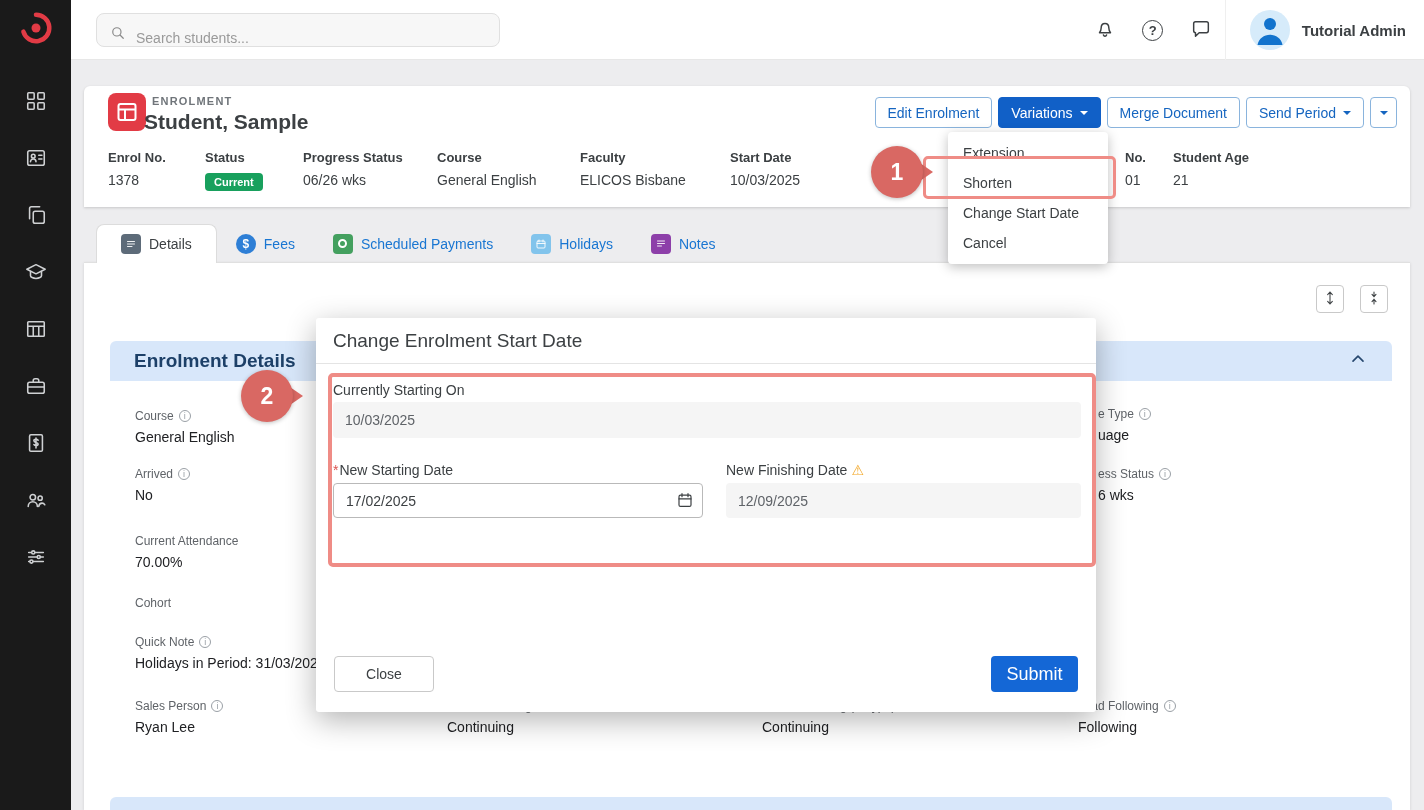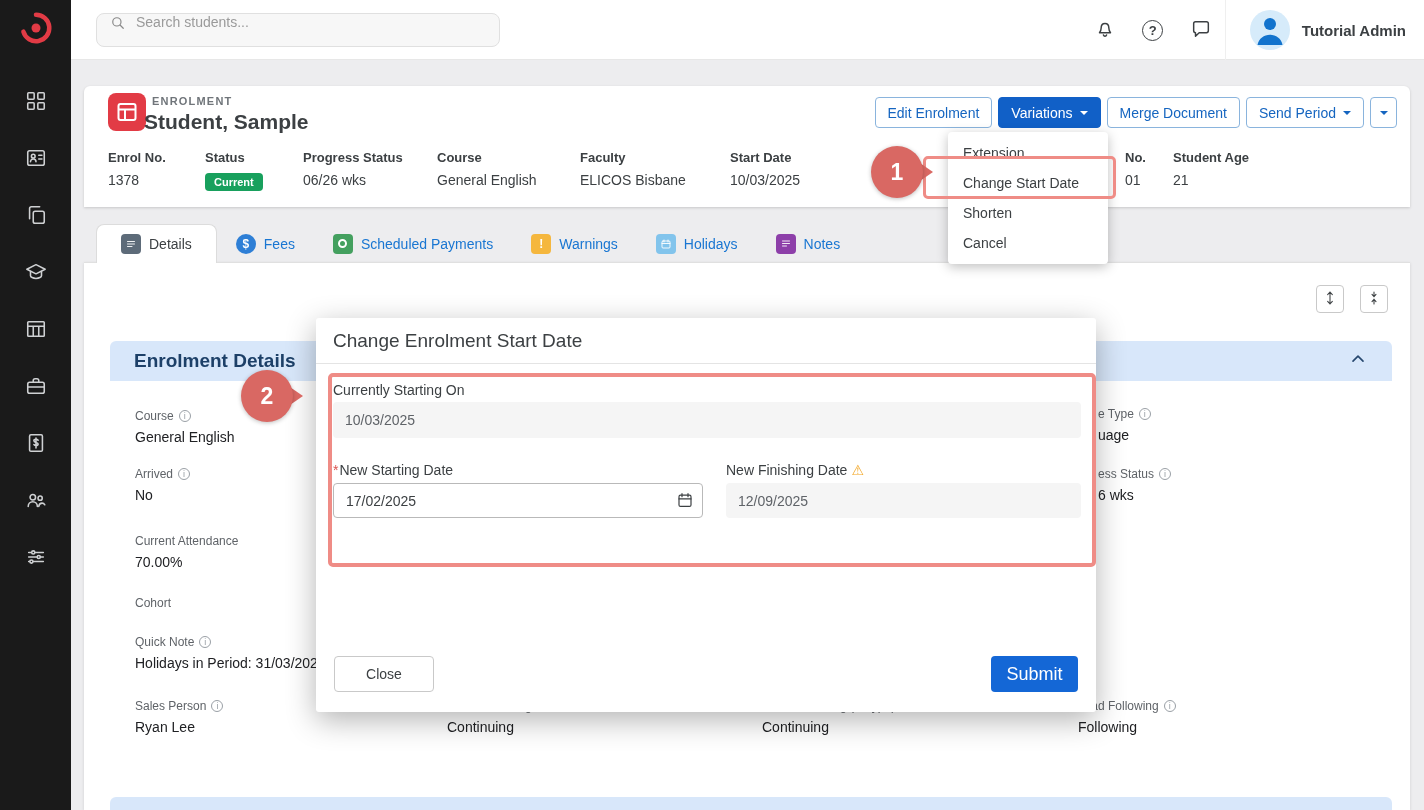--- a/index.html
+++ b/index.html
@@ -9,21 +9,21 @@
 
   
   .sidebar{position:absolute;left:0;top:0;width:71px;height:810px;background:#1a1a1a;z-index:10}
   .logo{position:absolute;left:16px;top:10px;width:40px;height:40px;display:flex;align-items:center;justify-content:center;cursor:pointer}
   .nav{position:absolute;top:88px;left:0;width:71px;display:flex;flex-direction:column;align-items:center;gap:27px}
   .nav-item{width:36px;height:30px;display:flex;align-items:center;justify-content:center;cursor:pointer}
   .nav-item svg{stroke:#cfd1d3;fill:none;stroke-width:1.7;stroke-linecap:round;stroke-linejoin:round}
 
   
   .topbar{position:absolute;left:71px;top:0;width:1353px;height:60px;background:#fff;border-bottom:1px solid #e7e7e7;z-index:5}
-  .search{position:absolute;left:25px;top:13px;width:404px;height:34px;background:#f7f7f7;border:1px solid #e0e0e0;border-radius:8px;display:flex;align-items:flex-start;padding:0 12px;gap:9px}
+  .search{position:absolute;left:25px;top:13px;width:404px;height:34px;background:#f7f7f7;border:1px solid #e0e0e0;border-radius:8px;display:flex;align-items:flex-end;padding:0 12px;gap:9px}
   .search svg{stroke:#8a8a8a;fill:none;stroke-width:1.6;stroke-linecap:round;flex:none}
   .search input{border:0;background:transparent;outline:none;font-size:14px;color:#3c4043;width:100%;font-family:inherit}
   .search input::placeholder{color:#9a9a9a}
   .top-actions{position:absolute;right:0;top:0;height:60px;display:flex;align-items:center}
   .icon-btn{width:48px;height:60px;display:flex;align-items:center;justify-content:center;cursor:pointer;background:none;border:0}
   .icon-btn svg{stroke:#3c4043;fill:none;stroke-width:1.6;stroke-linecap:round;stroke-linejoin:round}
   .help-ring{width:21px;height:21px;border:1.8px solid #3c4043;border-radius:50%;display:flex;align-items:center;justify-content:center;font-size:13px;font-weight:700;color:#3c4043}
   .help-ring::after{content:"?"}
   .user{display:flex;align-items:center;gap:12px;height:60px;padding:0 18px 0 24px;border-left:1px solid #efefef;cursor:pointer}
   .avatar{width:40px;height:40px;border-radius:50%;background:#d6ebfa;display:flex;align-items:center;justify-content:center;overflow:hidden}
@@ -300,24 +300,20 @@
       <span class="chip fees"></span>
       <span>Fees</span>
     </div>
     <div class="tab">
       <span class="chip sched">
           <span></span>
         </span>
       <span>Scheduled Payments</span>
     </div>
     <div class="tab">
-      <span class="chip warn"></span>
-      <span>Warnings</span>
-    </div>
-    <div class="tab">
       <span class="chip holiday">
           <svg width="12" height="12" viewBox="0 0 24 24">
             <rect x="4" y="6" width="16" height="14" rx="2"></rect>
             <path d="M8 4v4M16 4v4M4 11h16"></path>
           </svg>
         </span>
       <span>Holidays</span>
     </div>
     <div class="tab">
       <span class="chip notes">
@@ -430,22 +426,22 @@
 
     <div class="section" style="top:534px;height:40px">
       <div class="sec-head">
         <span class="sec-title visa">Visa Details</span>
       </div>
     </div>
   </section>
 
   <div class="menu">
     <div class="menu-item">Extension</div>
+    <div class="menu-item">Shorten</div>
     <div class="menu-item">Change Start Date</div>
-    <div class="menu-item">Shorten</div>
     <div class="menu-item">Cancel</div>
   </div>
 
   <div class="modal">
     <div class="modal-head">Change Enrolment Start Date</div>
 
     <div class="m-label" style="left:17px;top:64px">
       <span>Currently Starting On</span>
     </div>
     <div class="ro-field" style="left:17px;top:84px;width:748px;height:36px">10/03/2025</div>

